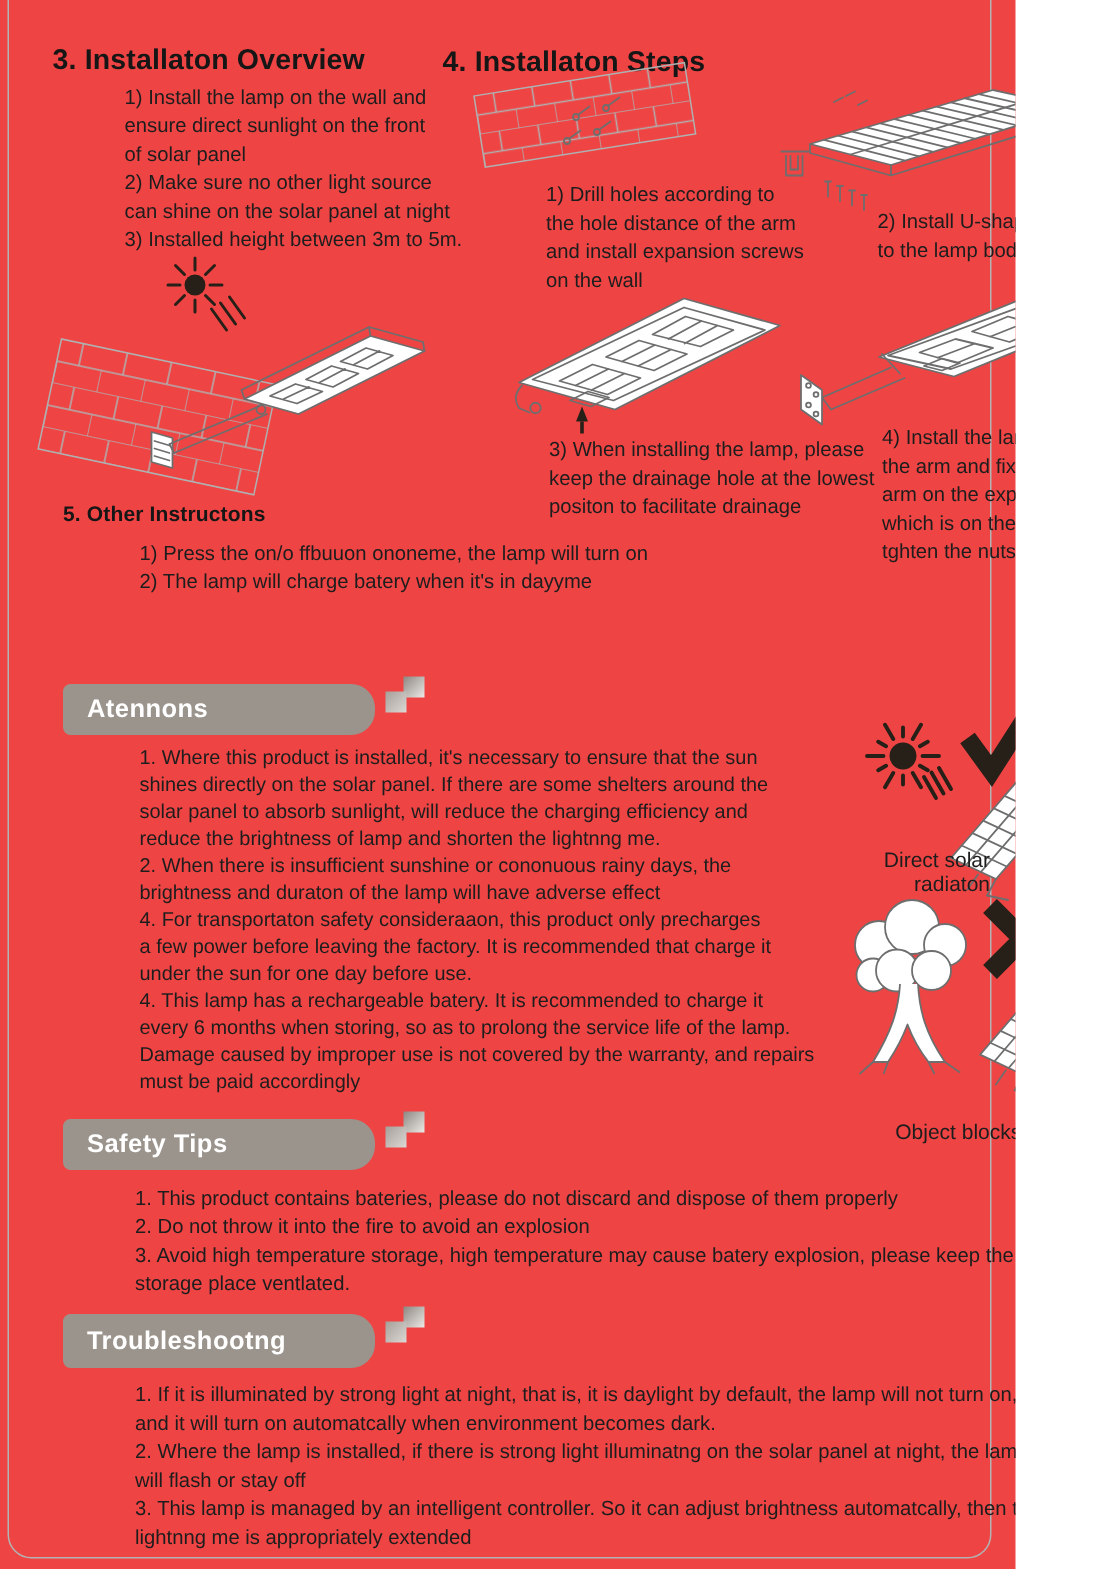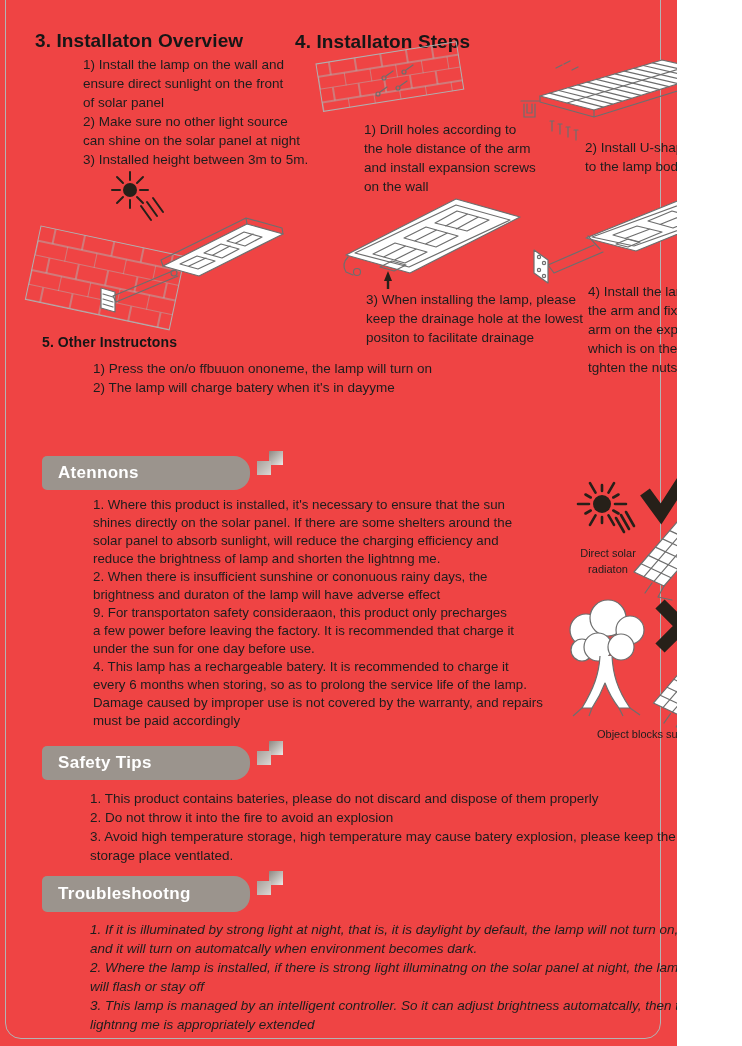--- a/index.html
+++ b/index.html
@@ -12,21 +12,21 @@
   .sec-title.small{font-size:14px;}
   .txt{position:absolute;font-size:13.5px;line-height:19px;white-space:pre-line;color:var(--text,#1d1d1d);margin-left:48px;}
   .txt-attn{font-size:13.3px;line-height:18px;}
   .banner{position:absolute;background:var(--banner-bg,#9b948d);color:var(--banner-text,#fff);
           border-radius:5px 16px 16px 5px;display:flex;align-items:center;padding-left:16px;box-sizing:border-box;}
   .banner-label{font-size:17px;font-weight:600;letter-spacing:.3px;}
   .sq-pair{position:absolute;width:30px;height:28px;}
   .sq{position:absolute;width:14px;height:14px;display:block;}
   .sq-a{right:1px;top:0;background:linear-gradient(135deg,#8d8781,#eceae7);}
   .sq-b{left:3px;top:10px;background:linear-gradient(135deg,#a6a09a,#dcd8d4);}
-  .illus-label{position:absolute;font-size:11px;line-height:16px;text-align:center;white-space:pre-line;color:var(--text,#1d1d1d);}
+  .illus-label{position:absolute;font-size:14px;line-height:16px;text-align:right;white-space:pre-line;color:var(--text,#1d1d1d);margin-top:20px;}
   svg{display:block;overflow:visible;}
   .brick{stroke:var(--brick-line,#b3b3b3);fill:none;stroke-width:1;}
   .brickedge{stroke:var(--brick-line,#a3a3a3);}
   .ln{stroke:var(--line-art,#6e6e6e);fill:none;stroke-width:1.2;stroke-linecap:round;stroke-linejoin:round;}
   .lnw{stroke:var(--line-art,#6e6e6e);fill:#fff;stroke-width:1.2;stroke-linejoin:round;}
   .dk{fill:var(--mark,#262019);}
   .sunray{stroke:var(--mark,#262019);stroke-width:2;fill:none;stroke-linecap:round;}
   .sunray2{stroke:var(--mark,#262019);stroke-width:2.6;fill:none;stroke-linecap:round;}
   .mark-stroke{stroke:var(--mark,#262019);fill:none;}
 </style>
@@ -166,21 +166,21 @@
     <i class="sq sq-b"></i>
   </div>
 
   <div class="abs" style="left:45px;top:496px;width:535px;">
     <div class="txt txt-attn" style="position:static;">1. Where this product is installed, it's necessary to ensure that the sun
 shines directly on the solar panel. If there are some shelters around the
 solar panel to absorb sunlight, will reduce the charging efficiency and
 reduce the brightness of lamp and shorten the lightnng me.</div>
     <div class="txt txt-attn" style="position:static;">2. When there is insufficient sunshine or cononuous rainy days, the
 brightness and duraton of the lamp will have adverse effect</div>
-    <div class="txt txt-attn" style="position:static;">9. For transportaton safety consideraaon, this product only precharges
+    <div class="txt txt-attn" style="position:static;">4. For transportaton safety consideraaon, this product only precharges
 a few power before leaving the factory. It is recommended that charge it
 under the sun for one day before use.</div>
     <div class="txt txt-attn" style="position:static;">4. This lamp has a rechargeable batery. It is recommended to charge it
 every 6 months when storing, so as to prolong the service life of the lamp.
 Damage caused by improper use is not covered by the warranty, and repairs
 must be paid accordingly</div>
   </div>
 
   <div class="abs" style="left:572px;top:478px;">
     <svg width="64" height="64" viewBox="0 0 64 64" aria-hidden="true">
@@ -248,21 +248,21 @@
 storage place ventlated.</div>
   </div>
 
   <div class="banner" style="left:42px;top:876px;width:208px;height:36px;">
     <span class="banner-label">Troubleshootng</span>
   </div>
   <div class="sq-pair" style="left:254px;top:871px;">
     <i class="sq sq-a"></i>
     <i class="sq sq-b"></i>
   </div>
-  <div class="abs" style="left:42px;top:920px;width:695px;font-style:italic;">
+  <div class="abs" style="left:42px;top:920px;width:695px;">
     <div class="txt" style="position:static;">1. If it is illuminated by strong light at night, that is, it is daylight by default, the lamp will not turn on,
 and it will turn on automatcally when environment becomes dark.</div>
     <div class="txt" style="position:static;">2. Where the lamp is installed, if there is strong light illuminatng on the solar panel at night, the lamp
 will flash or stay off</div>
     <div class="txt" style="position:static;">3. This lamp is managed by an intelligent controller. So it can adjust brightness automatcally, then the
 lightnng me is appropriately extended</div>
   </div>
 </div>
 
 </body></html>

